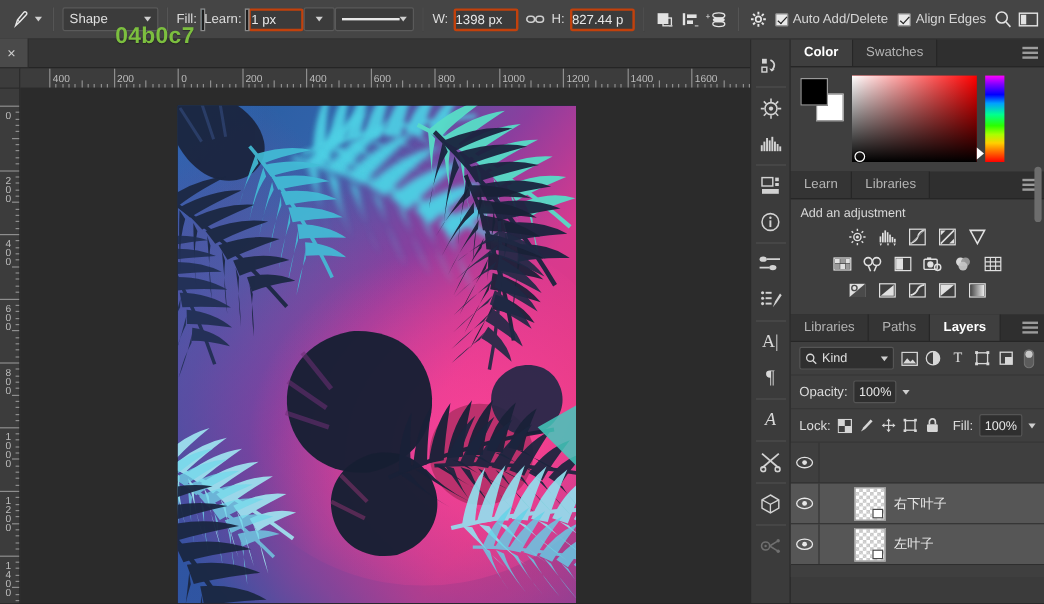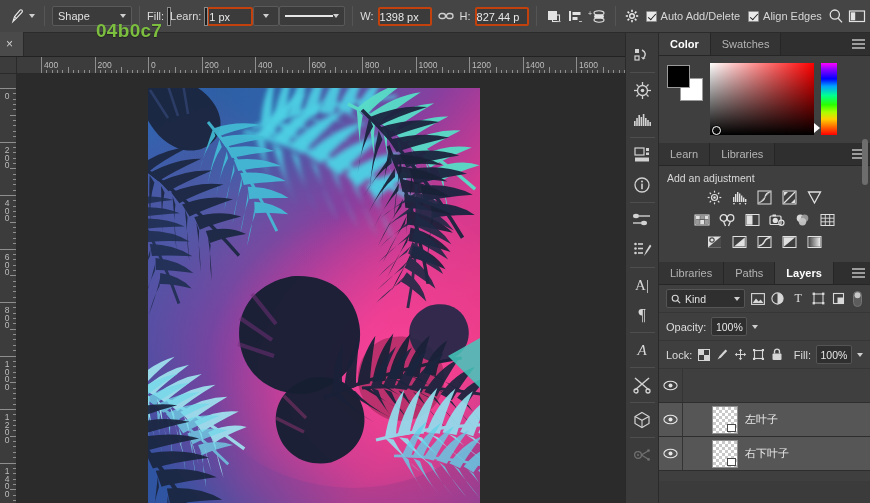--- a/index.html
+++ b/index.html
@@ -1364,37 +1364,37 @@
           <svg width="15" height="11" viewBox="0 0 15 11">
             <ellipse cx="7.5" cy="5.5" rx="6.6" ry="4.3" fill="none" stroke="#e8e8e8" stroke-width="1.1"></ellipse>
             <circle cx="7.5" cy="5.5" r="2" fill="#e8e8e8"></circle>
           </svg>
         </div>
         <div class="layer-content">
           <div style="width:15px"></div>
           <div class="layer-thumb">
             <div class="thumb-badge"></div>
           </div>
-          <span class="layer-name">左叶子</span>
+          <span class="layer-name">右下叶子</span>
         </div>
       </div>
 
       <div class="layer-row selected">
         <div class="eye-cell">
           <svg width="15" height="11" viewBox="0 0 15 11">
             <ellipse cx="7.5" cy="5.5" rx="6.6" ry="4.3" fill="none" stroke="#e8e8e8" stroke-width="1.1"></ellipse>
             <circle cx="7.5" cy="5.5" r="2" fill="#e8e8e8"></circle>
           </svg>
         </div>
         <div class="layer-content">
           <div style="width:15px"></div>
           <div class="layer-thumb">
             <div class="thumb-badge"></div>
           </div>
-          <span class="layer-name">右下叶子</span>
+          <span class="layer-name">左叶子</span>
         </div>
       </div>
 
       <div class="layer-row" style="height:10px;border-bottom:none"></div>
 
       <div id="layers-scrollbar" style="top:106px;height:46px"></div>
     </div>
   </div>
 </div>
 

